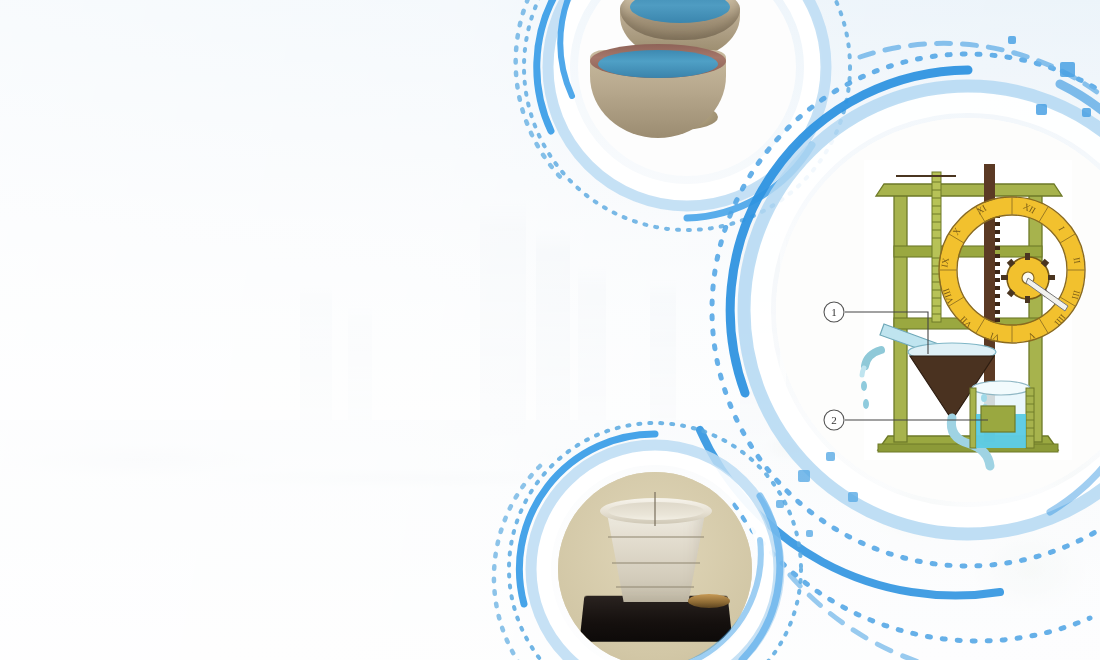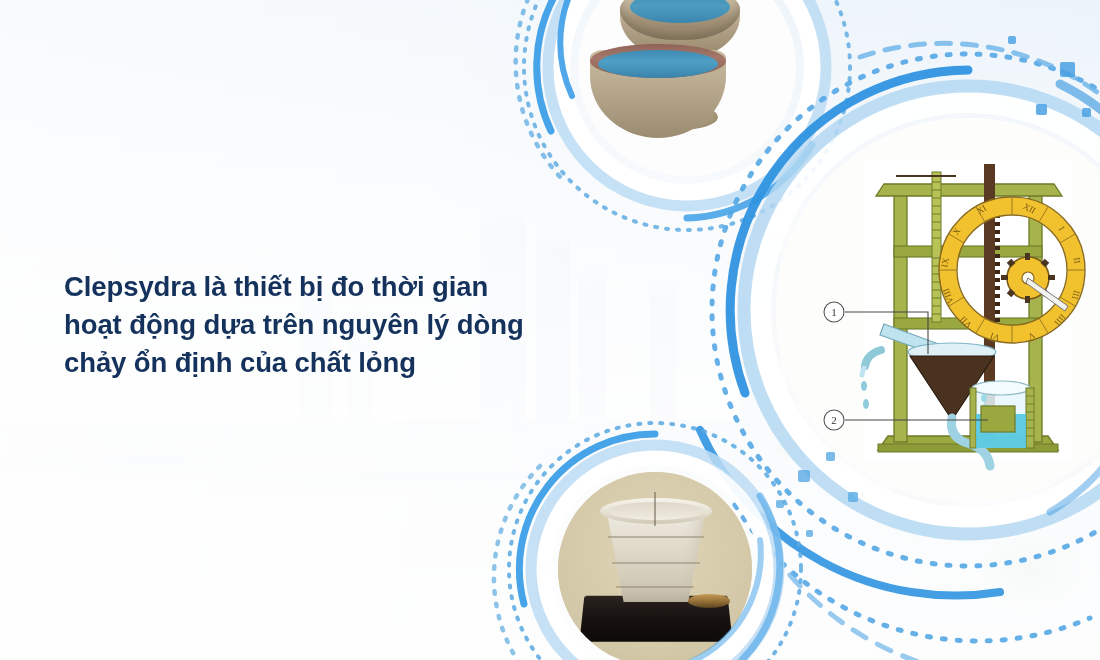--- a/index.html
+++ b/index.html
@@ -427,17 +427,14 @@
   </div>
 
   <svg class="deco" viewBox="0 0 1100 660">
     <g fill="none" stroke-linecap="round">
       <path d="M596 -46 A 128 128 0 0 0 572 96" stroke="#3d9fe8" stroke-width="6" opacity=".9"></path>
       <path d="M760 540 A 118 118 0 0 1 600 664" stroke="#3d9fe8" stroke-width="6" opacity=".5"></path>
       <path d="M1120 210 A 215 215 0 0 1 1050 512" stroke="#2f93e0" stroke-width="7" opacity=".45"></path>
     </g>
   </svg>
 
-  <h1 class="headline">Clepsydra là thiết bị đo thời gian
-hoạt động dựa trên nguyên lý dòng
-chảy ổn định của chất lỏng</h1>
 
 </div>
 
 </body></html>

